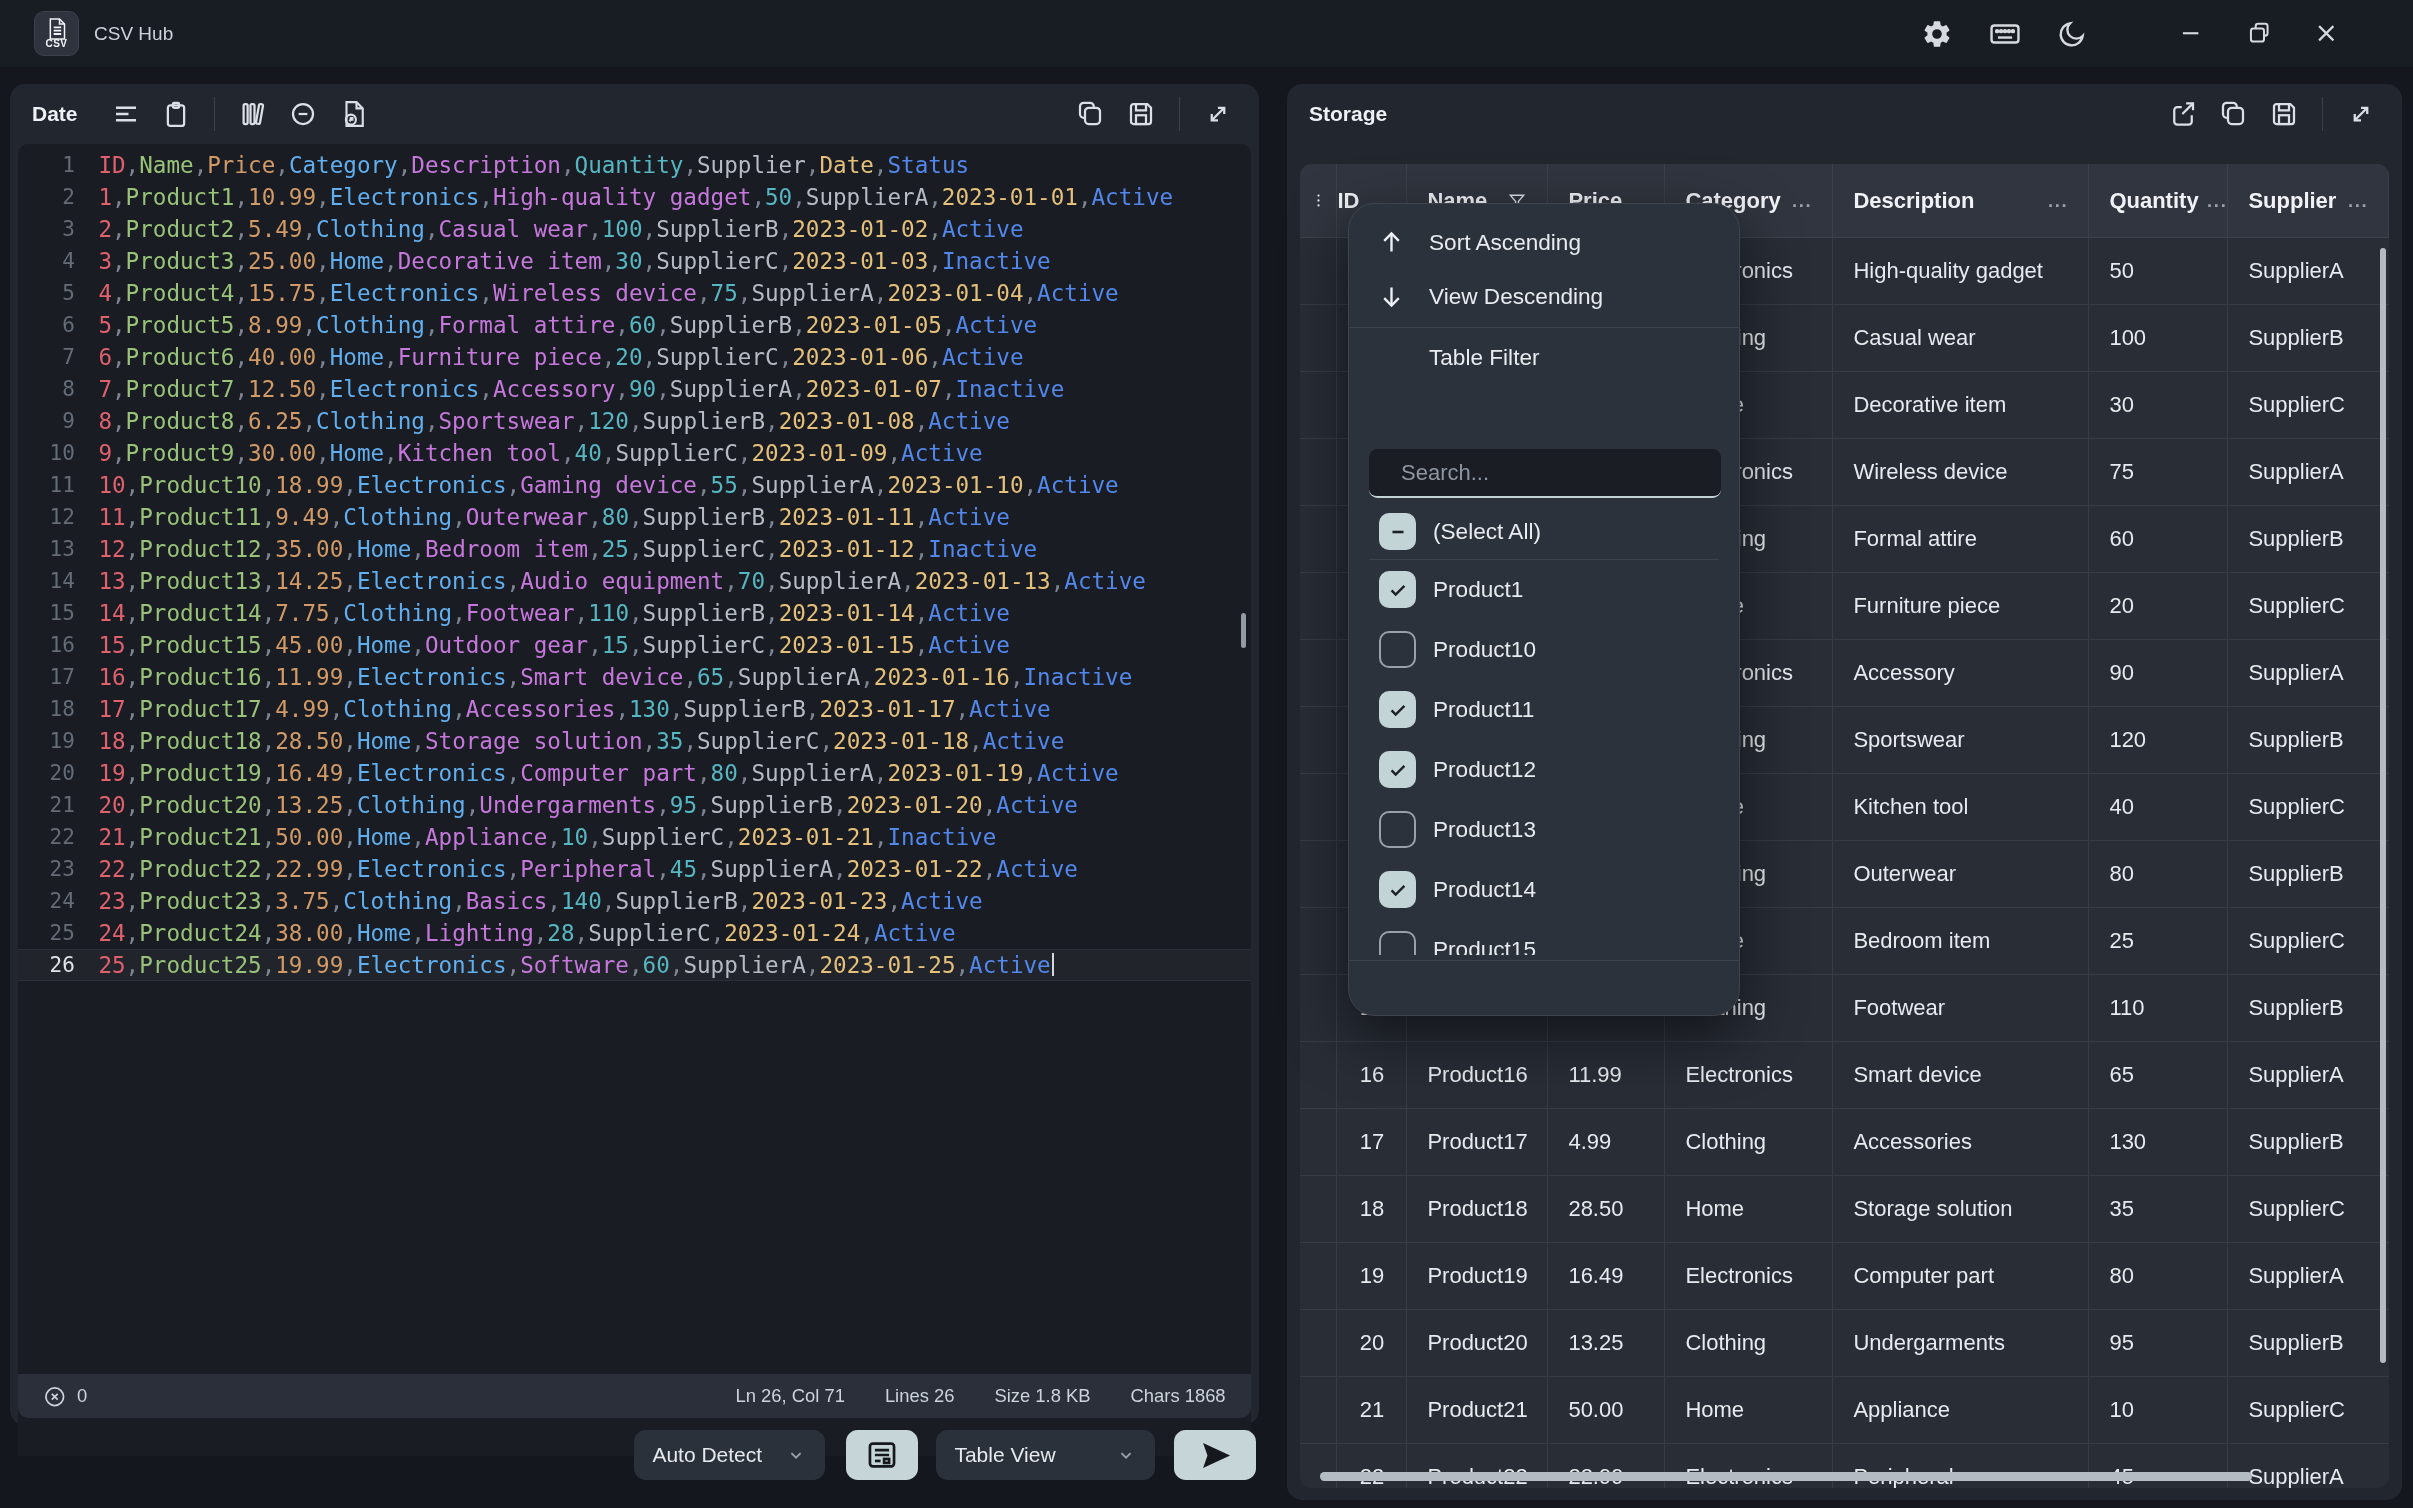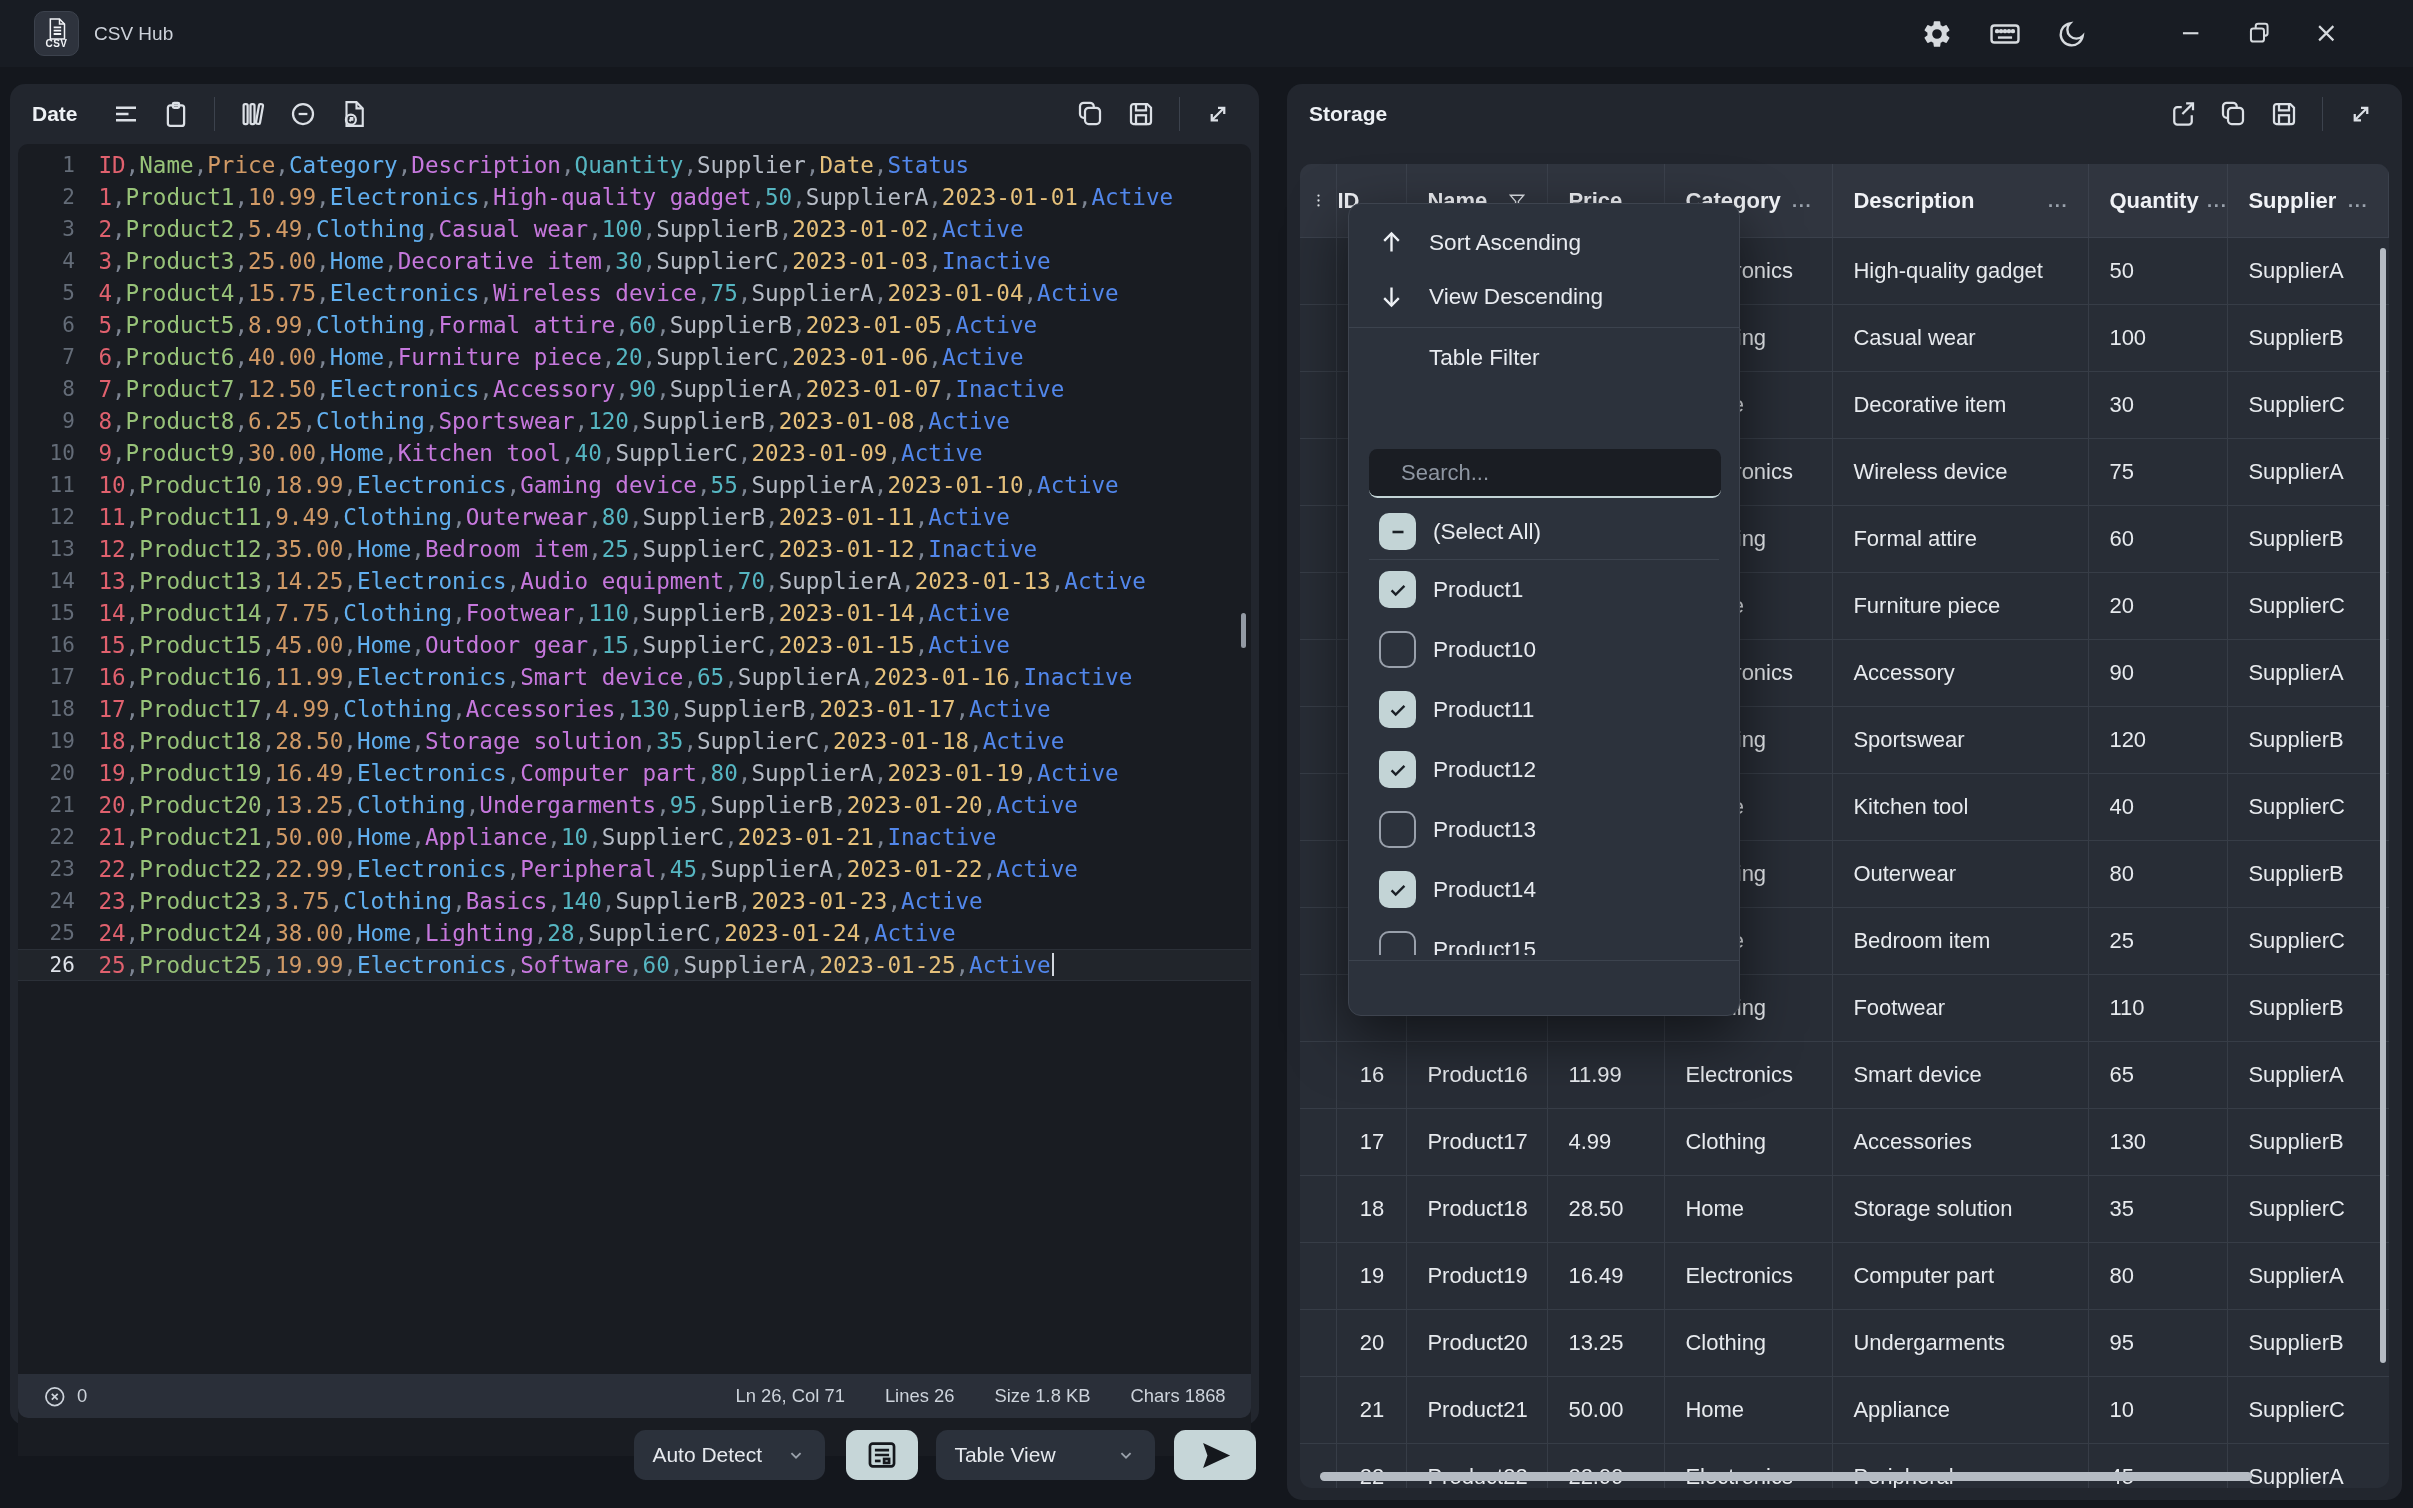--- a/index.html
+++ b/index.html
@@ -87,21 +87,21 @@
   .c5 { width:256px; } .c6 { width:139px; } .c7 { width:161px; border-right:none; }
   .hdr-label { display:flex; align-items:center; gap:8.4px; width:100%; }
   .hdr-dots { margin-left:auto; color:#9aa2ad; font-weight:bold; letter-spacing:1.7px; font-size:18.4px; }
   .t-vscroll { position:absolute; right:3.4px; top:84px; width:5.9px; height:1115px;
     background:#b5bbc3; border-radius:3.4px; }
   .t-hscroll { position:absolute; left:20px; bottom:7.5px; width:932px; height:8.4px;
     background:#b5bbc3; border-radius:4.2px; }
 
   
   .filter-pop { position:absolute; left:61px; top:119px; width:392px; height:813px;
-    background:#2c323c; border:0.8px solid #3e444f; border-radius:13px;
+    background:#2c323c; border:0.8px solid #3e444f; border-radius:27px;
     box-shadow:0 20px 59px rgba(0,0,0,.55); z-index:5; overflow:hidden; }
   .fp-item { position:relative; height:54px; display:flex; align-items:center; cursor:pointer; }
   .fp-item .fp-ic { position:absolute; left:25px; width:34px; display:flex; justify-content:center; color:#eef1f5; }
   .fp-item .fp-label { position:absolute; left:80px; font-size:22.6px; color:#e8ebf0; }
   .fp-item.disabled .fp-label { color:#68707c; cursor:default; }
   .fp-divider { height:0.8px; background:#3c434e; margin:3.4px 0; }
   .fp-search { position:absolute; left:20px; top:245px; width:352px; height:49px;
     background:#1a1d23; border:none; border-bottom:2.5px solid #c3d4d6; border-radius:8.4px;
     padding:0 32px; font-size:22px; color:#e8ebf0; font-family:"Liberation Sans",sans-serif; }
   .fp-search::placeholder { color:#8e96a2; }

